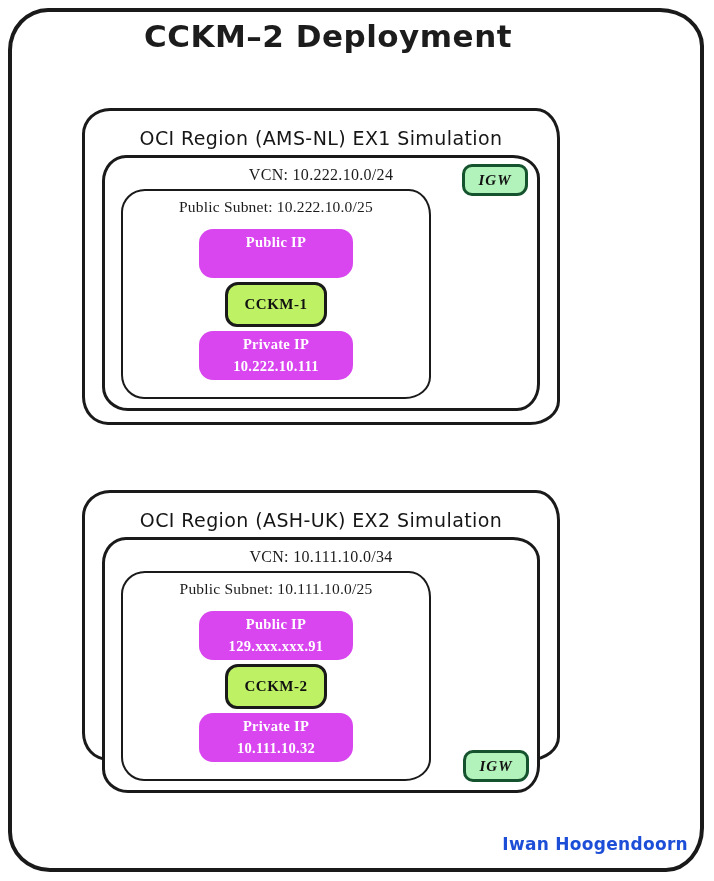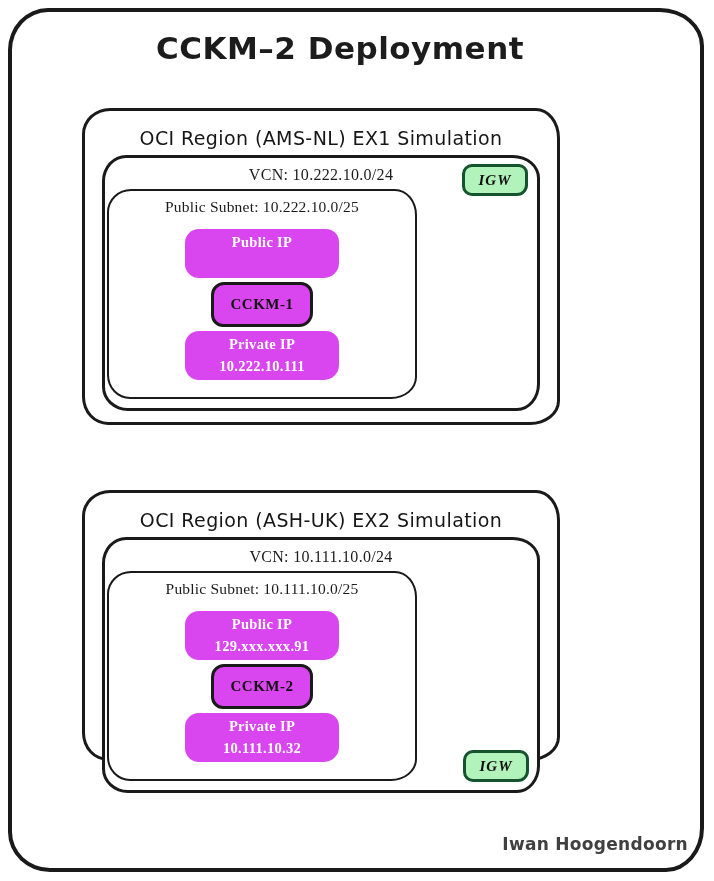--- a/index.html
+++ b/index.html
@@ -21,21 +21,21 @@
     position: absolute;
     left: 8px; top: 8px;
     width: 688px; height: 856px;
     border: 4px solid #1a1a1a;
     border-radius: 40px 44px 38px 42px / 42px 38px 44px 40px;
     background: #ffffff;
   }
   .title {
     position: absolute;
     left: 144px; top: 18px;
-    margin: 12px;
+    margin: 0;
     font-size: 31px;
     font-weight: 800;
     letter-spacing: 0.5px;
     color: #1c1c1c;
   }
   .region {
     position: absolute;
     left: 82px;
     width: 478px;
     border: 3px solid #1a1a1a;
@@ -81,21 +81,21 @@
     font-size: 15px;
     font-style: italic;
     font-weight: 600;
     letter-spacing: 1px;
     color: #111;
   }
   .igw-top-right { top: 6px; right: 9px; }
   .igw-bottom-right { bottom: 8px; right: 8px; }
   .subnet {
     position: absolute;
-    left: 2px; top: 31px;
+    left: 16px; top: 31px;
     width: 310px; height: 210px;
     border: 2.5px solid #1a1a1a;
     border-radius: 24px 22px 26px 23px / 23px 26px 22px 24px;
     box-sizing: border-box;
     background: #ffffff;
   }
   .subnet-label {
     margin-top: 7px;
     text-align: center;
     font-size: 15.5px;
@@ -121,39 +121,39 @@
     font-size: 14.5px;
     font-weight: 700;
     line-height: 1.45;
     letter-spacing: 0.3px;
     box-sizing: border-box;
     padding: 3px 6px;
   }
   .node {
     width: 102px;
     height: 45px;
-    background: #d946ef;
+    background: #bef264;
     border: 3.5px solid #1a1a1a;
     border-radius: 13px 12px 14px 12px;
     box-sizing: border-box;
     display: flex;
     align-items: center;
     justify-content: center;
     font-size: 15px;
     font-weight: 600;
     letter-spacing: 0.5px;
     color: #111;
   }
   .author {
     position: absolute;
     right: 26px; top: 834px;
     font-size: 17px;
     font-weight: 800;
     letter-spacing: 0.3px;
-    color: #404040;
+    color: #1d4ed8;
   }
 </style>
 </head>
 <body>
 
 <div class="stage">
   <div class="canvas"></div>
 
   <h1 class="title">CCKM–2 Deployment</h1>
 
@@ -178,21 +178,21 @@
             <div>10.222.10.111</div>
           </div>
         </div>
       </div>
     </div>
   </section>
 
   <section class="region region-2">
     <div class="region-title">OCI Region (ASH-UK) EX2 Simulation</div>
     <div class="vcn">
-      <div class="vcn-label">VCN: 10.111.10.0/24</div>
+      <div class="vcn-label">VCN: 10.111.10.0/34</div>
       <div class="igw igw-bottom-right">
         <span>IGW</span>
       </div>
       <div class="subnet">
         <div class="subnet-label">Public Subnet: 10.111.10.0/25</div>
         <div class="stack">
           <div class="chip">
             <div>Public IP</div>
             <div>129.xxx.xxx.91</div>
           </div>

